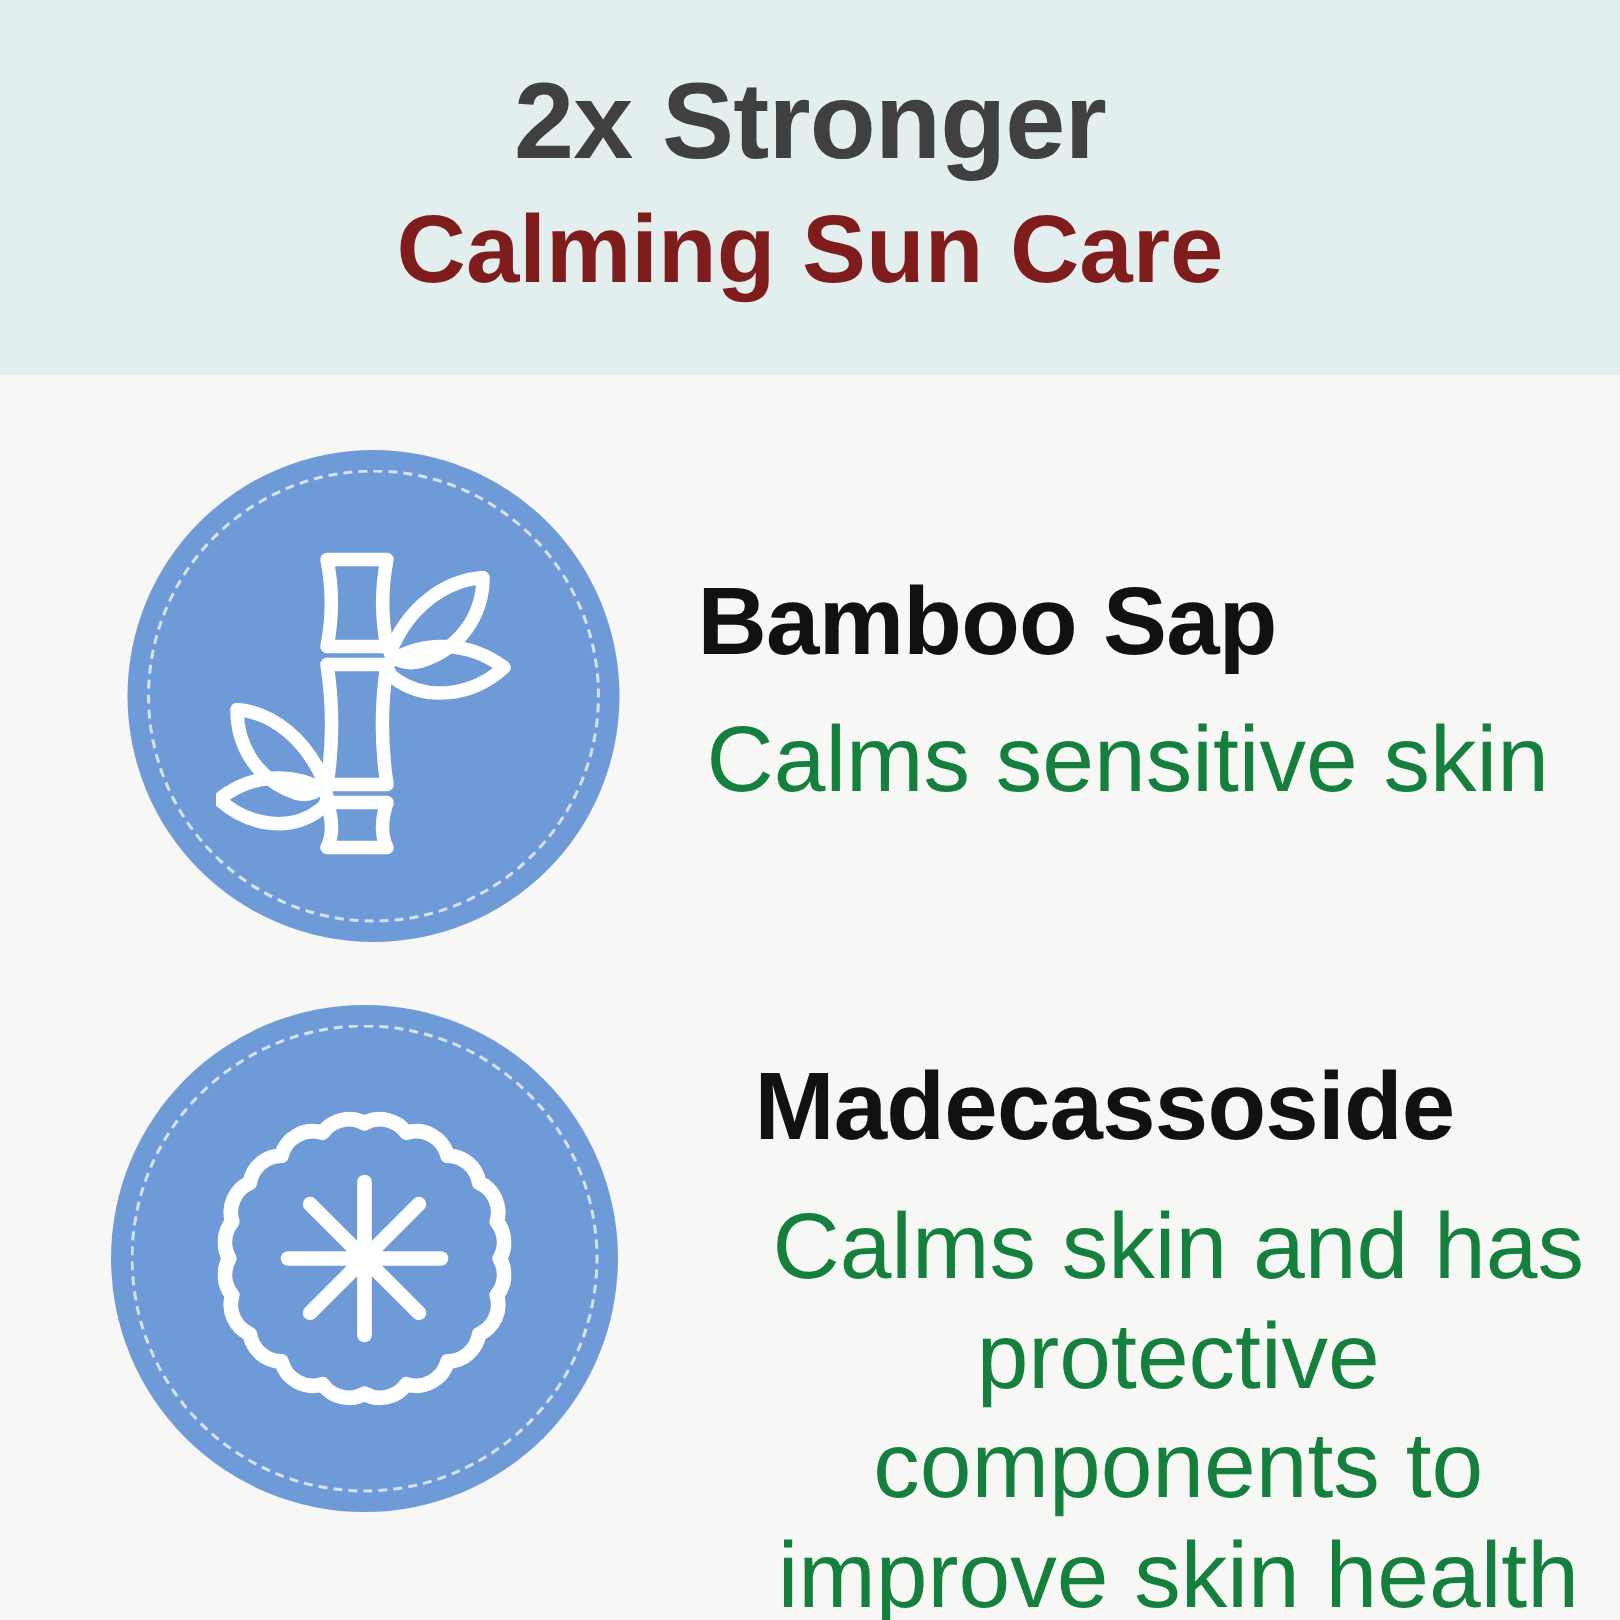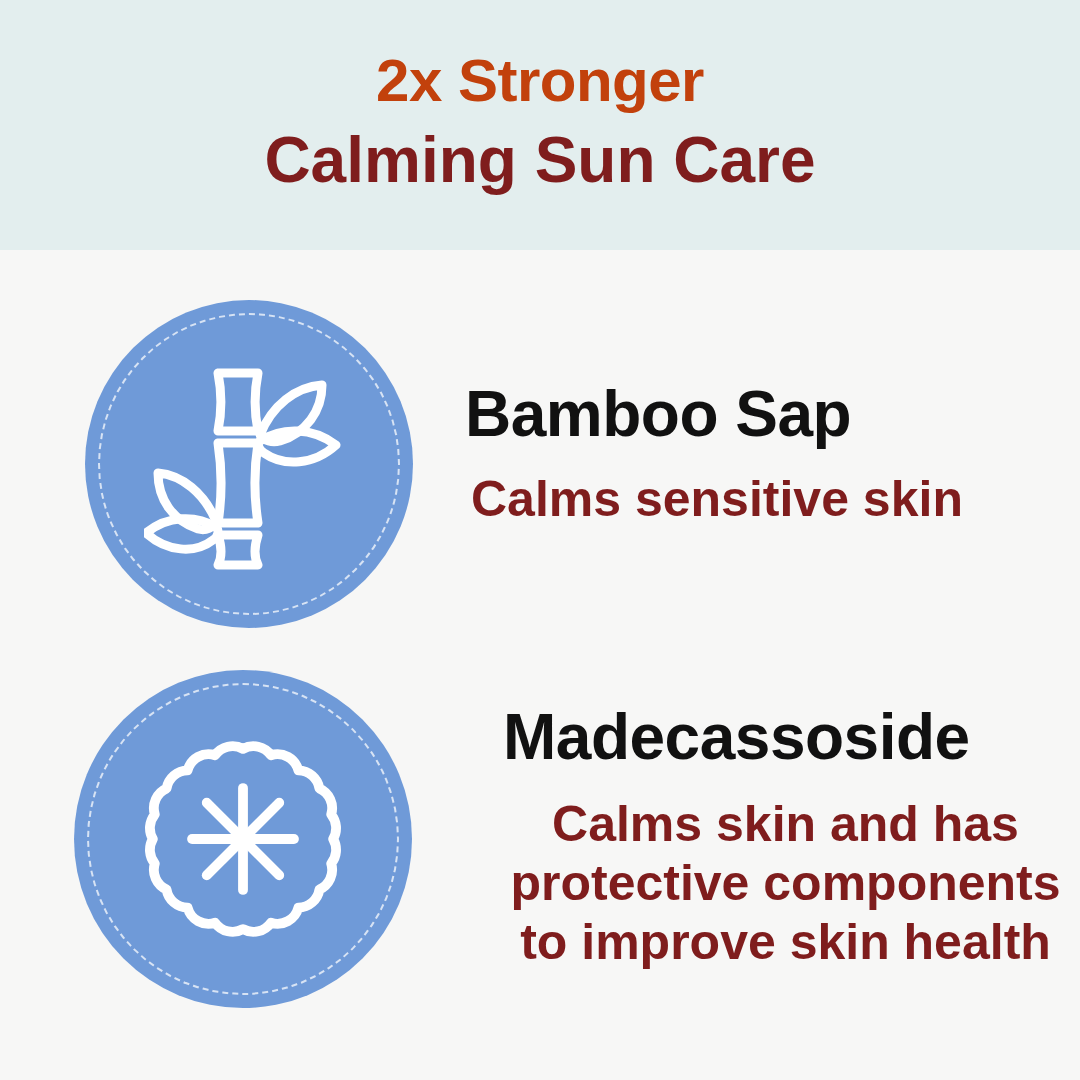--- a/index.html
+++ b/index.html
@@ -20,24 +20,24 @@
     position:absolute;
     left:0; top:0;
     width:1080px; height:250px;
     background:#e3eeee;
     display:flex;
     flex-direction:column;
     align-items:center;
     justify-content:center;
   }
   .header-title {
-    font-size:60px;
+    font-size:72px;
     font-weight:700;
     letter-spacing:-0.5px;
-    color:#c2410c;
+    color:#404040;
     line-height:1.0;
     margin-top:-4px;
   }
   .header-subtitle {
     font-size:64px;
     font-weight:600;
     letter-spacing:0px;
     color:#7f1d1d;
     line-height:1.05;
     margin-top:16px;
@@ -91,23 +91,23 @@
 
   .feature-title {
     font-size:64px;
     font-weight:700;
     color:#111111;
     line-height:1.0;
     letter-spacing:-0.5px;
     white-space:nowrap;
   }
   .feature-desc {
-    font-size:50px;
-    font-weight:700;
-    color:#7f1d1d;
+    font-size:62px;
+    font-weight:400;
+    color:#15803d;
     line-height:1.18;
     margin-top:20px;
     max-width:580px;
   }
   .row-1 .feature-desc { margin-top:24px; margin-left:6px; white-space:nowrap; }
   .row-2 .feature-desc { margin-top:26px;text-align:center; }
 </style>
 </head>
 <body>
 

